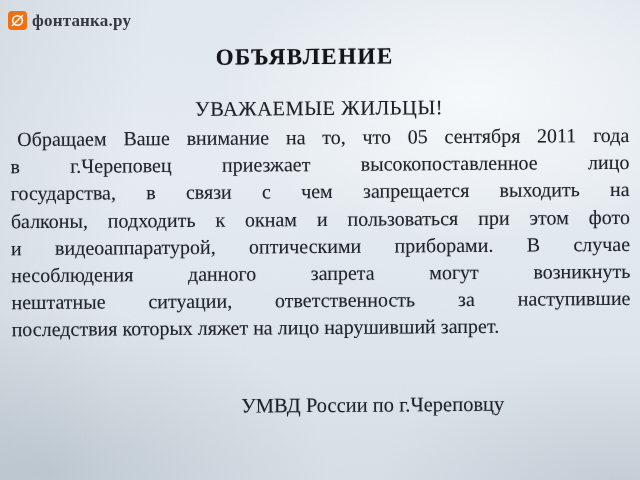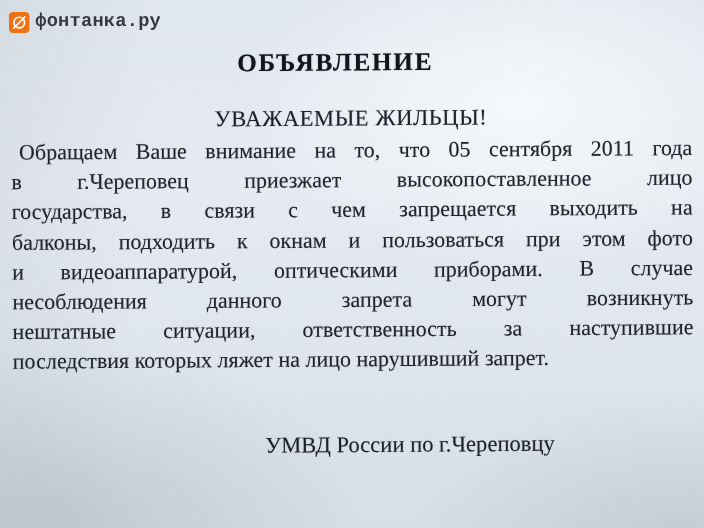--- a/index.html
+++ b/index.html
@@ -8,21 +8,21 @@
     font-family:"Liberation Serif", serif;color:#23252d;
     background:
       radial-gradient(ellipse 55% 42% at 74% 20%, rgba(252,254,255,.85), rgba(252,254,255,0) 72%),
       radial-gradient(ellipse 62% 48% at 8% 98%, rgba(108,120,132,.22), rgba(108,120,132,0) 70%),
       radial-gradient(ellipse 55% 40% at 97% 102%, rgba(118,128,140,.20), rgba(118,128,140,0) 70%),
       linear-gradient(96deg, rgba(140,152,164,.14), rgba(140,152,164,0) 22%),
       linear-gradient(180deg, #e2e9ef 0%, #e7edf2 35%, #dfe7ed 70%, #d7e0e7 100%);
   }
   .grain{position:absolute;inset:0;width:100%;height:100%;opacity:.22;pointer-events:none;}
 
-  .watermark{position:absolute;top:11px;left:8px;display:flex;align-items:flex-end;gap:5px;z-index:3;font-family:Liberation Mono, monospace;}
+  .watermark{position:absolute;top:11px;left:8px;display:flex;align-items:flex-start;gap:5px;z-index:3;}
   .wm-icon{width:19px;height:19px;display:block;}
   .wm-text{font-size:17px;font-weight:bold;color:#363940;letter-spacing:.2px;}
 
   .doc{position:absolute;inset:0;transform:rotate(-0.4deg);z-index:2;}
   .title{
     position:absolute;top:44px;left:0;width:612px;margin:0;
     text-align:center;font-size:23px;font-weight:bold;letter-spacing:1.5px;
     color:#14151a;text-shadow:0 0 1px rgba(20,21,26,.45);
   }
   .salutation{

